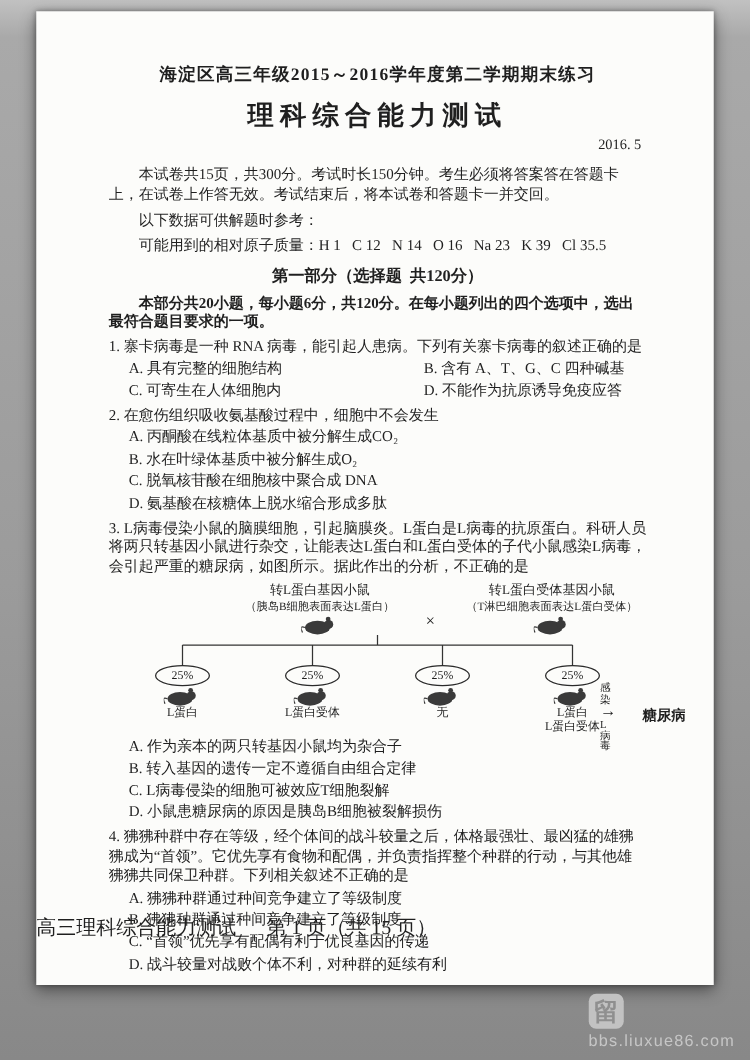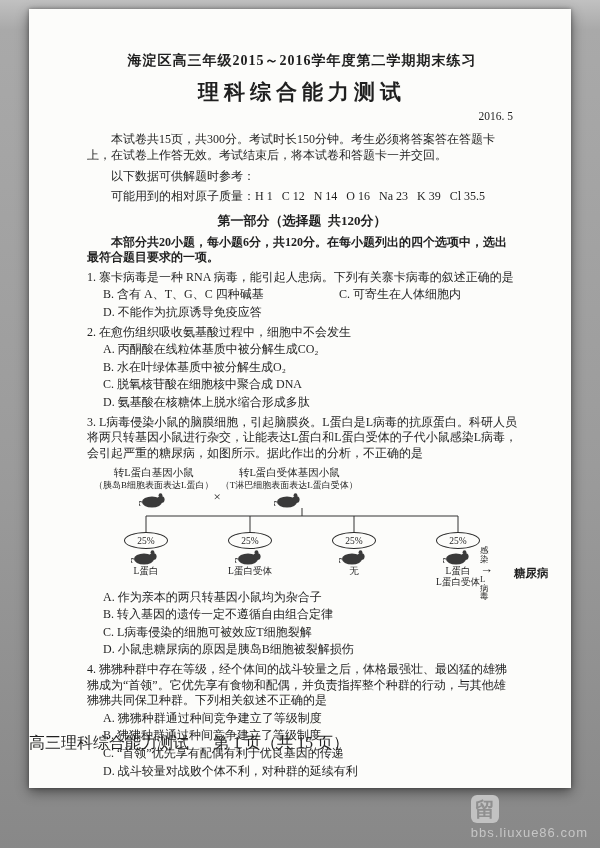--- a/index.html
+++ b/index.html
@@ -17,21 +17,21 @@
   .prewrap{white-space:pre-wrap}
   .sec{text-align:center;font-weight:700;font-size:13px;margin:8px 0 3px}
   .intro{font-weight:700}
   .qline{margin-top:4px}
   .qnum{margin-right:3px}
   .opts{padding-left:16px}
   .opts .o{margin-top:2px}
   .opts2{display:grid;grid-template-columns:236px 1fr;padding-left:16px}
   .opts2 .o{margin-top:2px}
   .dg{position:relative;width:416px;margin:5px auto 2px}
-  .dg-parents{display:flex;justify-content:flex-start;align-items:flex-start;gap:0}
+  .dg-parents{display:flex;justify-content:flex-end;align-items:flex-start;gap:25px}
   .dg-parent{display:flex;flex-direction:column;align-items:center}
   .dg-pt{font-size:10.5px}
   .dg-ps{font-size:9px}
   .dg-cross{align-self:flex-end;font-size:13px;padding-bottom:2px}
   .dg-tree{display:block;margin:0 auto}
   .dg-grid{display:grid;grid-template-columns:repeat(4,104px);justify-items:center}
   .dg-oval{width:44px;height:17px;border:1px solid #2a2a2a;border-radius:50%;
     text-align:center;line-height:16px;font-size:9.5px}
   .dg-lbl{font-size:9.5px;text-align:center;white-space:pre-line;line-height:1.15;margin-top:1px}
   .dg-mouse svg{display:block}
@@ -62,20 +62,21 @@
     <p class="body">以下数据可供解题时参考：</p>
     <p class="body prewrap">可能用到的相对原子质量：H 1   C 12   N 14   O 16   Na 23   K 39   Cl 35.5</p>
 
     <div class="sec prewrap">第一部分（选择题  共120分）</div>
     <p class="body intro">本部分共20小题，每小题6分，共120分。在每小题列出的四个选项中，选出最符合题目要求的一项。</p>
 
     <div class="qline">
       <span class="qnum">1.</span><span>寨卡病毒是一种 RNA 病毒，能引起人患病。下列有关寨卡病毒的叙述正确的是</span>
     </div>
     <div class="opts2">
+      <span class="o">A. 具有完整的细胞结构</span>
       <span class="o">B. 含有 A、T、G、C 四种碱基</span>
       <span class="o">C. 可寄生在人体细胞内</span>
       <span class="o">D. 不能作为抗原诱导免疫应答</span>
     </div>
 
     <div class="qline">
       <span class="qnum">2.</span><span>在愈伤组织吸收氨基酸过程中，细胞中不会发生</span>
     </div>
     <div class="opts">
       <div class="o">A. 丙酮酸在线粒体基质中被分解生成CO₂</div>

